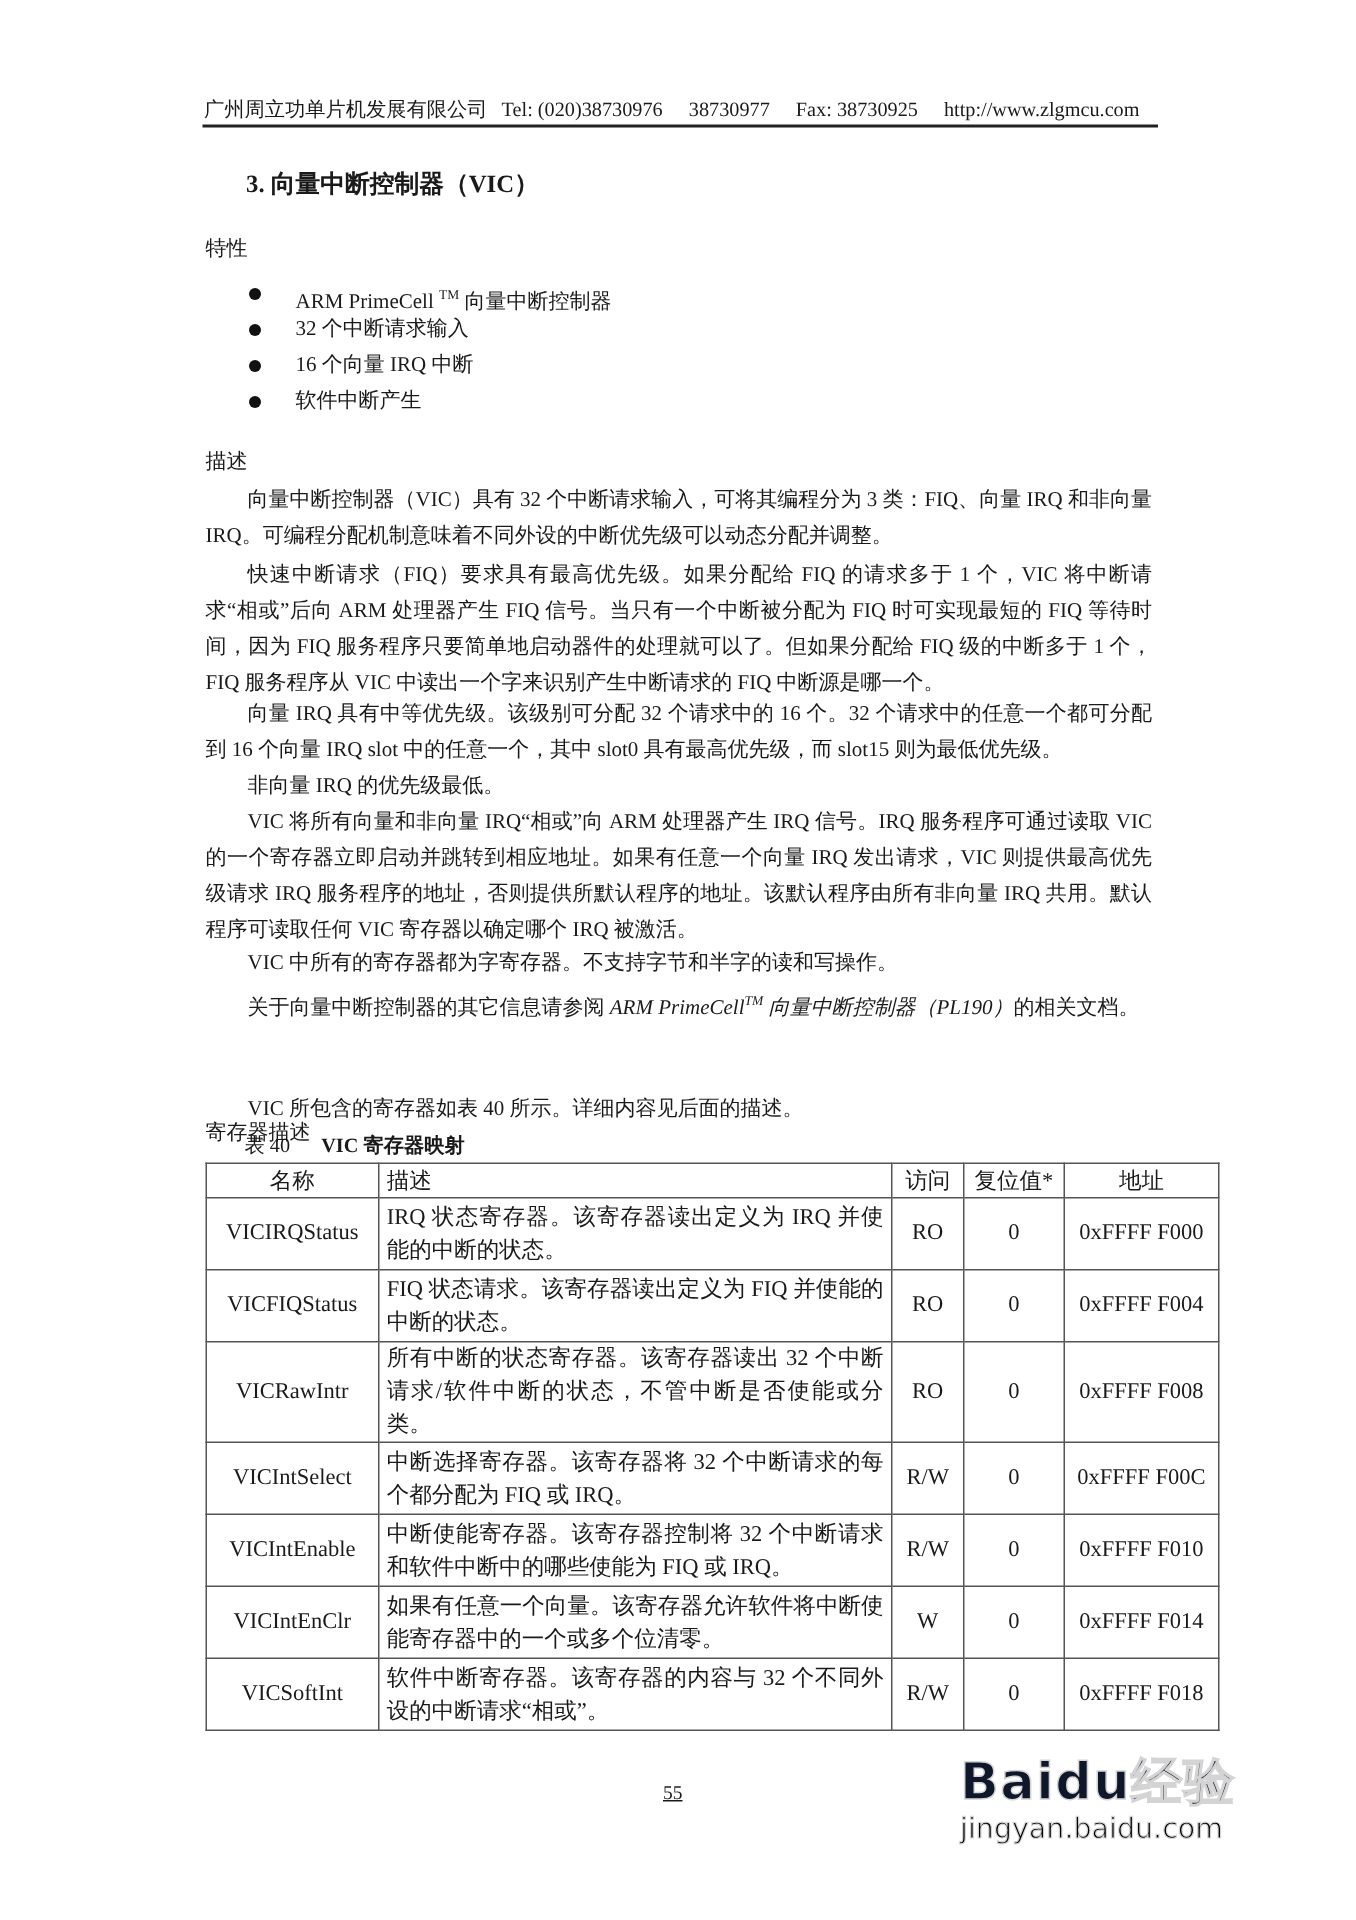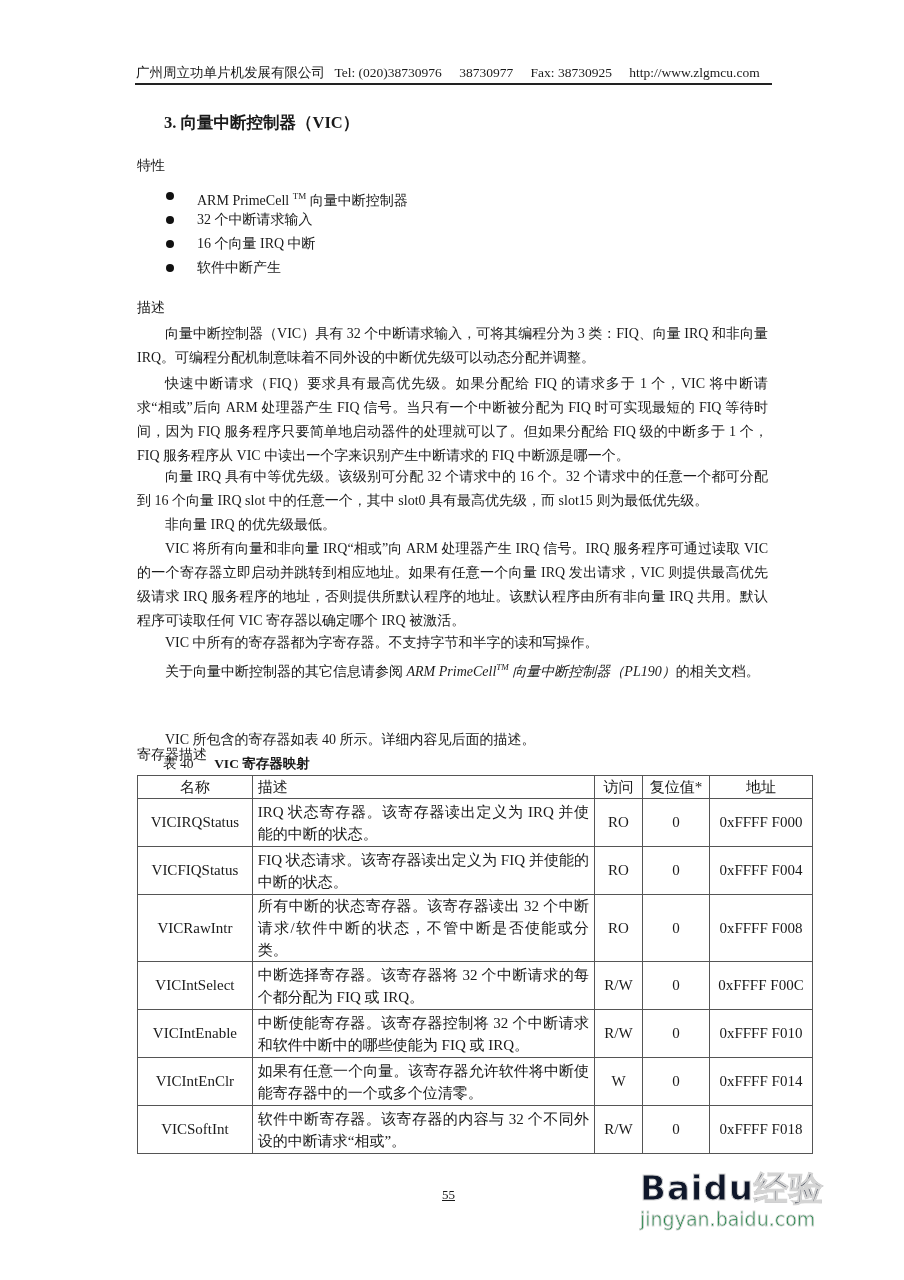--- a/index.html
+++ b/index.html
@@ -63,21 +63,21 @@
   }
   .watermark {
     position: absolute; left: 640px; top: 1168px; width: 220px; height: 80px;
     color: #e2e2e2; font-family: "DejaVu Sans", sans-serif;
   }
   .watermark .wm-logo {
     font-size: 34px; font-weight: bold; line-height: 40px;
     -webkit-text-stroke: 1px #d4d4d4; color: #0f172a; letter-spacing: 1px;
   }
   .watermark .wm-url {
-    font-size: 19px; line-height: 22px; color: #15803d;
+    font-size: 19px; line-height: 22px; color: #000000;
     -webkit-text-stroke: 0.8px #d6d6d6;
   }
 </style>
 </head>
 <body>
 
 <div class="page-header">
   <span>广州周立功单片机发展有限公司</span>
   <span style="margin-left:6px">Tel: (020)38730976</span>
   <span style="margin-left:14px">38730977</span>

